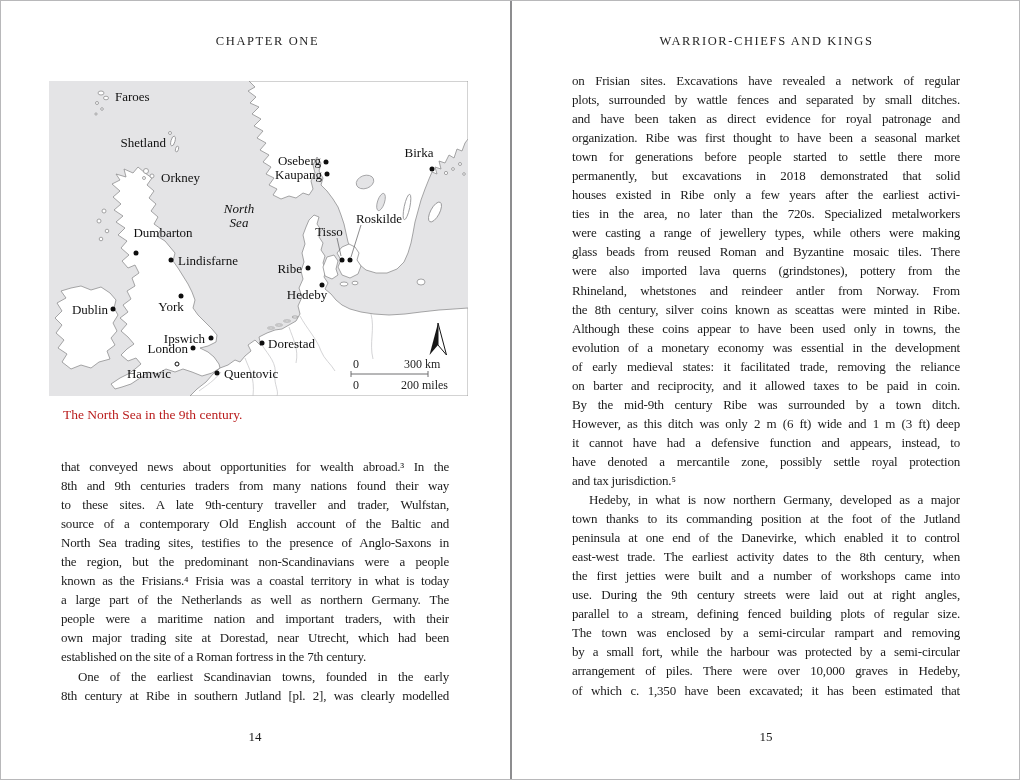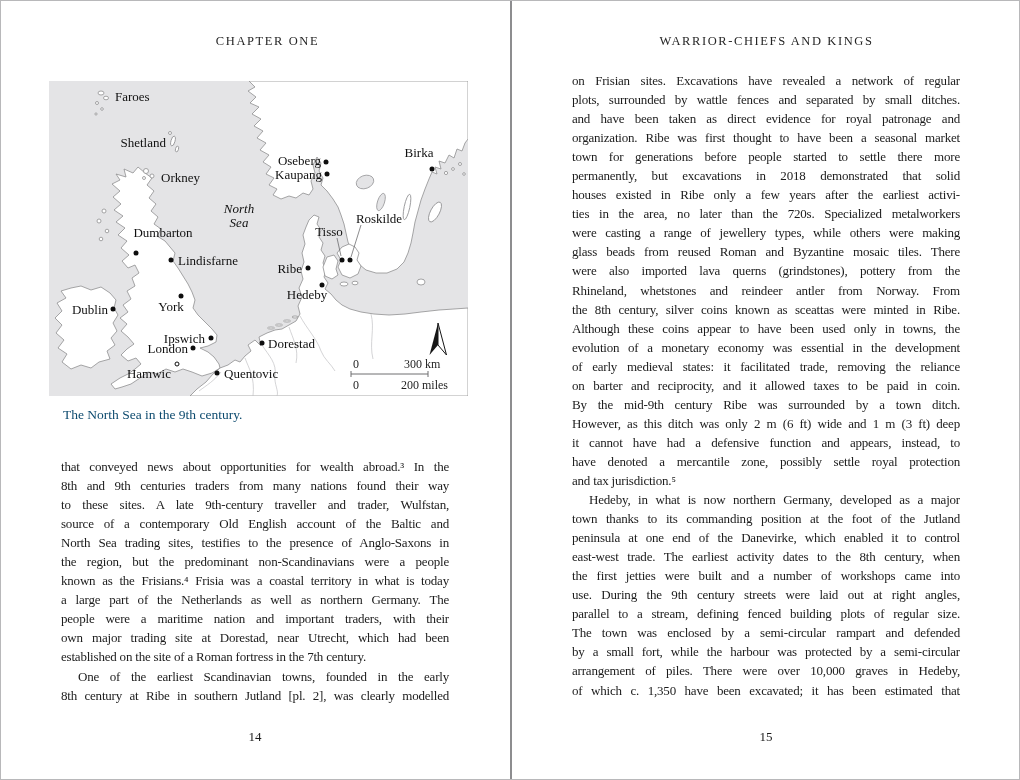--- a/index.html
+++ b/index.html
@@ -26,21 +26,21 @@
   .map-label.italic { font-style:italic; }
   .map-dot { position:absolute; width:5px; height:5px; background:#0e0e0e; border-radius:50%;
              transform:translate(-50%,-50%); box-sizing:border-box; }
   .map-dot.open { background:#ffffff; border:1.2px solid #0e0e0e; }
   .scale-text { position:absolute; font-size:12px; color:#1e1e1e; white-space:nowrap; }
   .scale-zero-top    { left:307px; top:283px; transform:translate(-50%,-50%); }
   .scale-km          { left:355px; top:283px; transform:translate(0,-50%); }
   .scale-zero-bottom { left:307px; top:304px; transform:translate(-50%,-50%); }
   .scale-miles       { left:352px; top:304px; transform:translate(0,-50%); }
 
-  .map-caption { position:absolute; left:62px; top:406px; font-size:13.5px; color:#0c4a6e; }
+  .map-caption { position:absolute; left:62px; top:406px; font-size:13.5px; color:#b91c1c; }
 
   
   .body { position:absolute; width:388px; font-size:13px; letter-spacing:-0.2px; color:#1b1b1b; }
   .page.left  .body { left:60px; top:456px; }
   .page.right .body { left:60px; top:70px; }
   .line { height:19.05px; line-height:19.05px; text-align:justify; text-align-last:justify; white-space:normal; }
   .line.end    { text-align-last:left; }
   .line.indent { text-indent:17px; }
 
   .folio { position:absolute; left:60px; width:388px; bottom:34px; text-align:center; font-size:13px; color:#1b1b1b; }
@@ -227,21 +227,21 @@
         <div class="line">it cannot have had a defensive function and appears, instead, to</div>
         <div class="line">have denoted a mercantile zone, possibly settle royal protection</div>
         <div class="line end">and tax jurisdiction.⁵</div>
         <div class="line indent">Hedeby, in what is now northern Germany, developed as a major</div>
         <div class="line">town thanks to its commanding position at the foot of the Jutland</div>
         <div class="line">peninsula at one end of the Danevirke, which enabled it to control</div>
         <div class="line">east-west trade. The earliest activity dates to the 8th century, when</div>
         <div class="line">the first jetties were built and a number of workshops came into</div>
         <div class="line">use. During the 9th century streets were laid out at right angles,</div>
         <div class="line">parallel to a stream, defining fenced building plots of regular size.</div>
-        <div class="line">The town was enclosed by a semi-circular rampart and defended</div>
+        <div class="line">The town was enclosed by a semi-circular rampart and removing</div>
         <div class="line">by a small fort, while the harbour was protected by a semi-circular</div>
         <div class="line">arrangement of piles. There were over 10,000 graves in Hedeby,</div>
         <div class="line">of which c. 1,350 have been excavated; it has been estimated that</div>
       </div>
 
     <div class="folio">15</div>
   </div>
 </div>
 
 </body></html>

